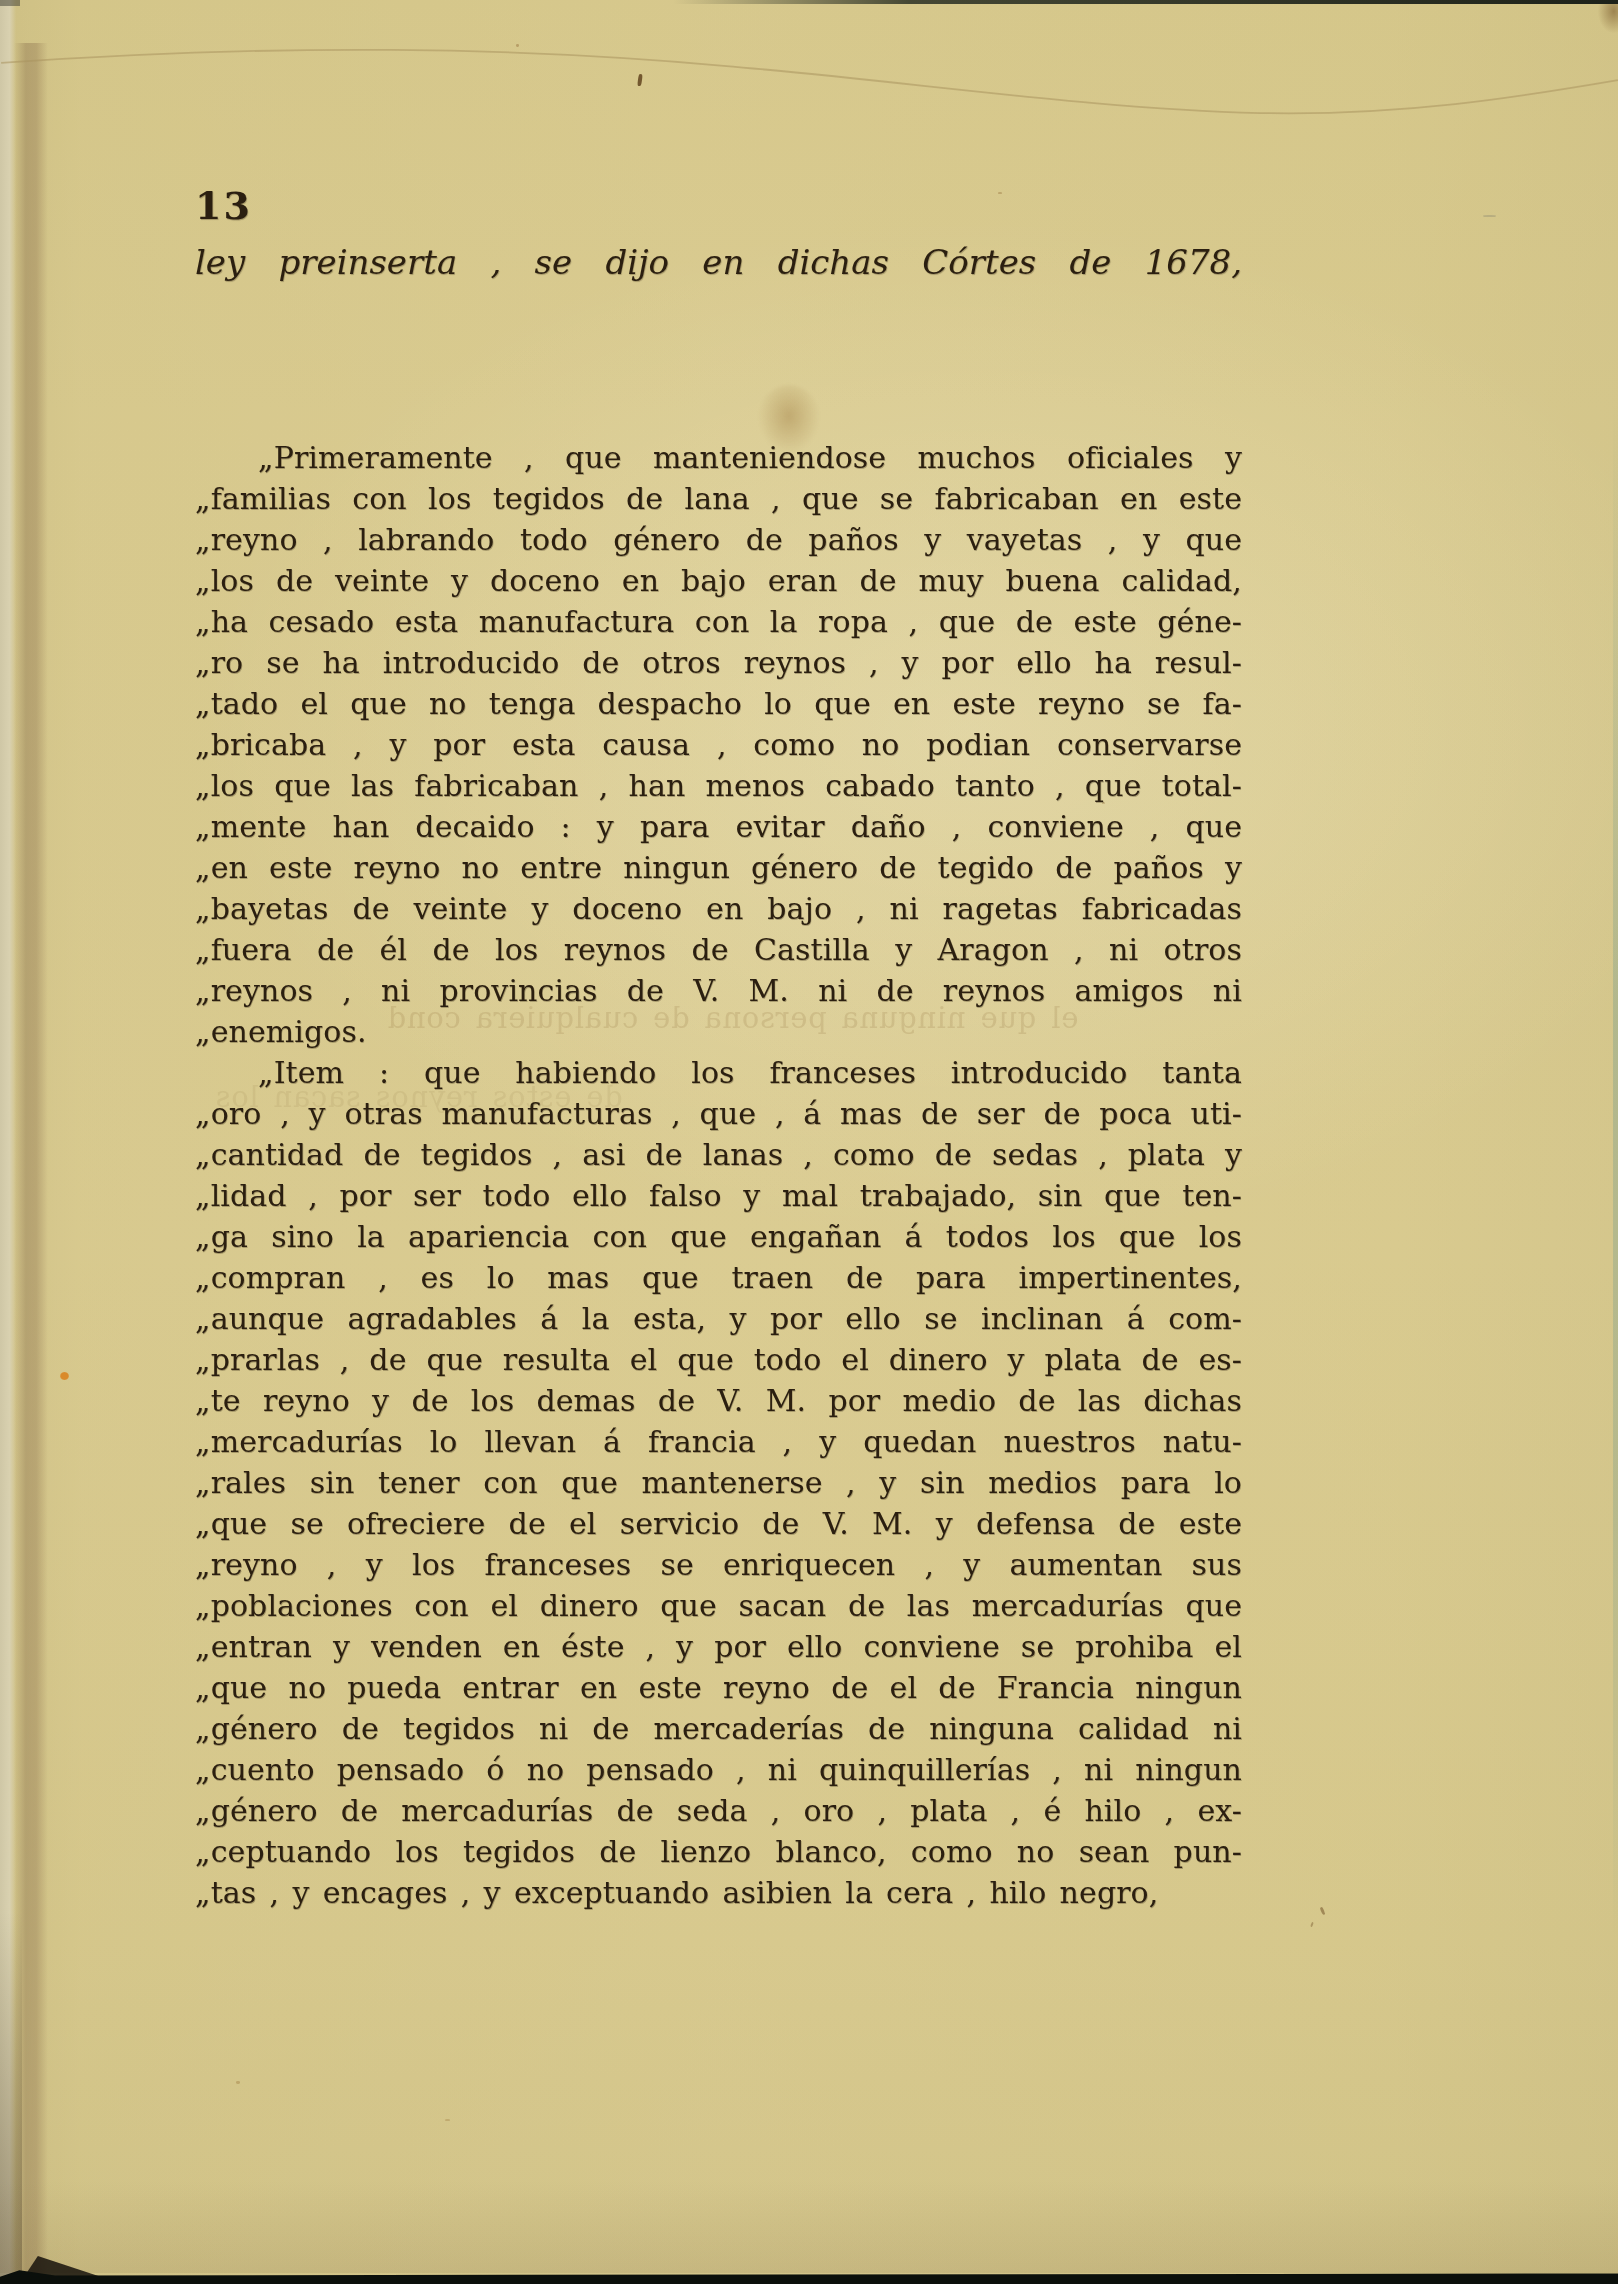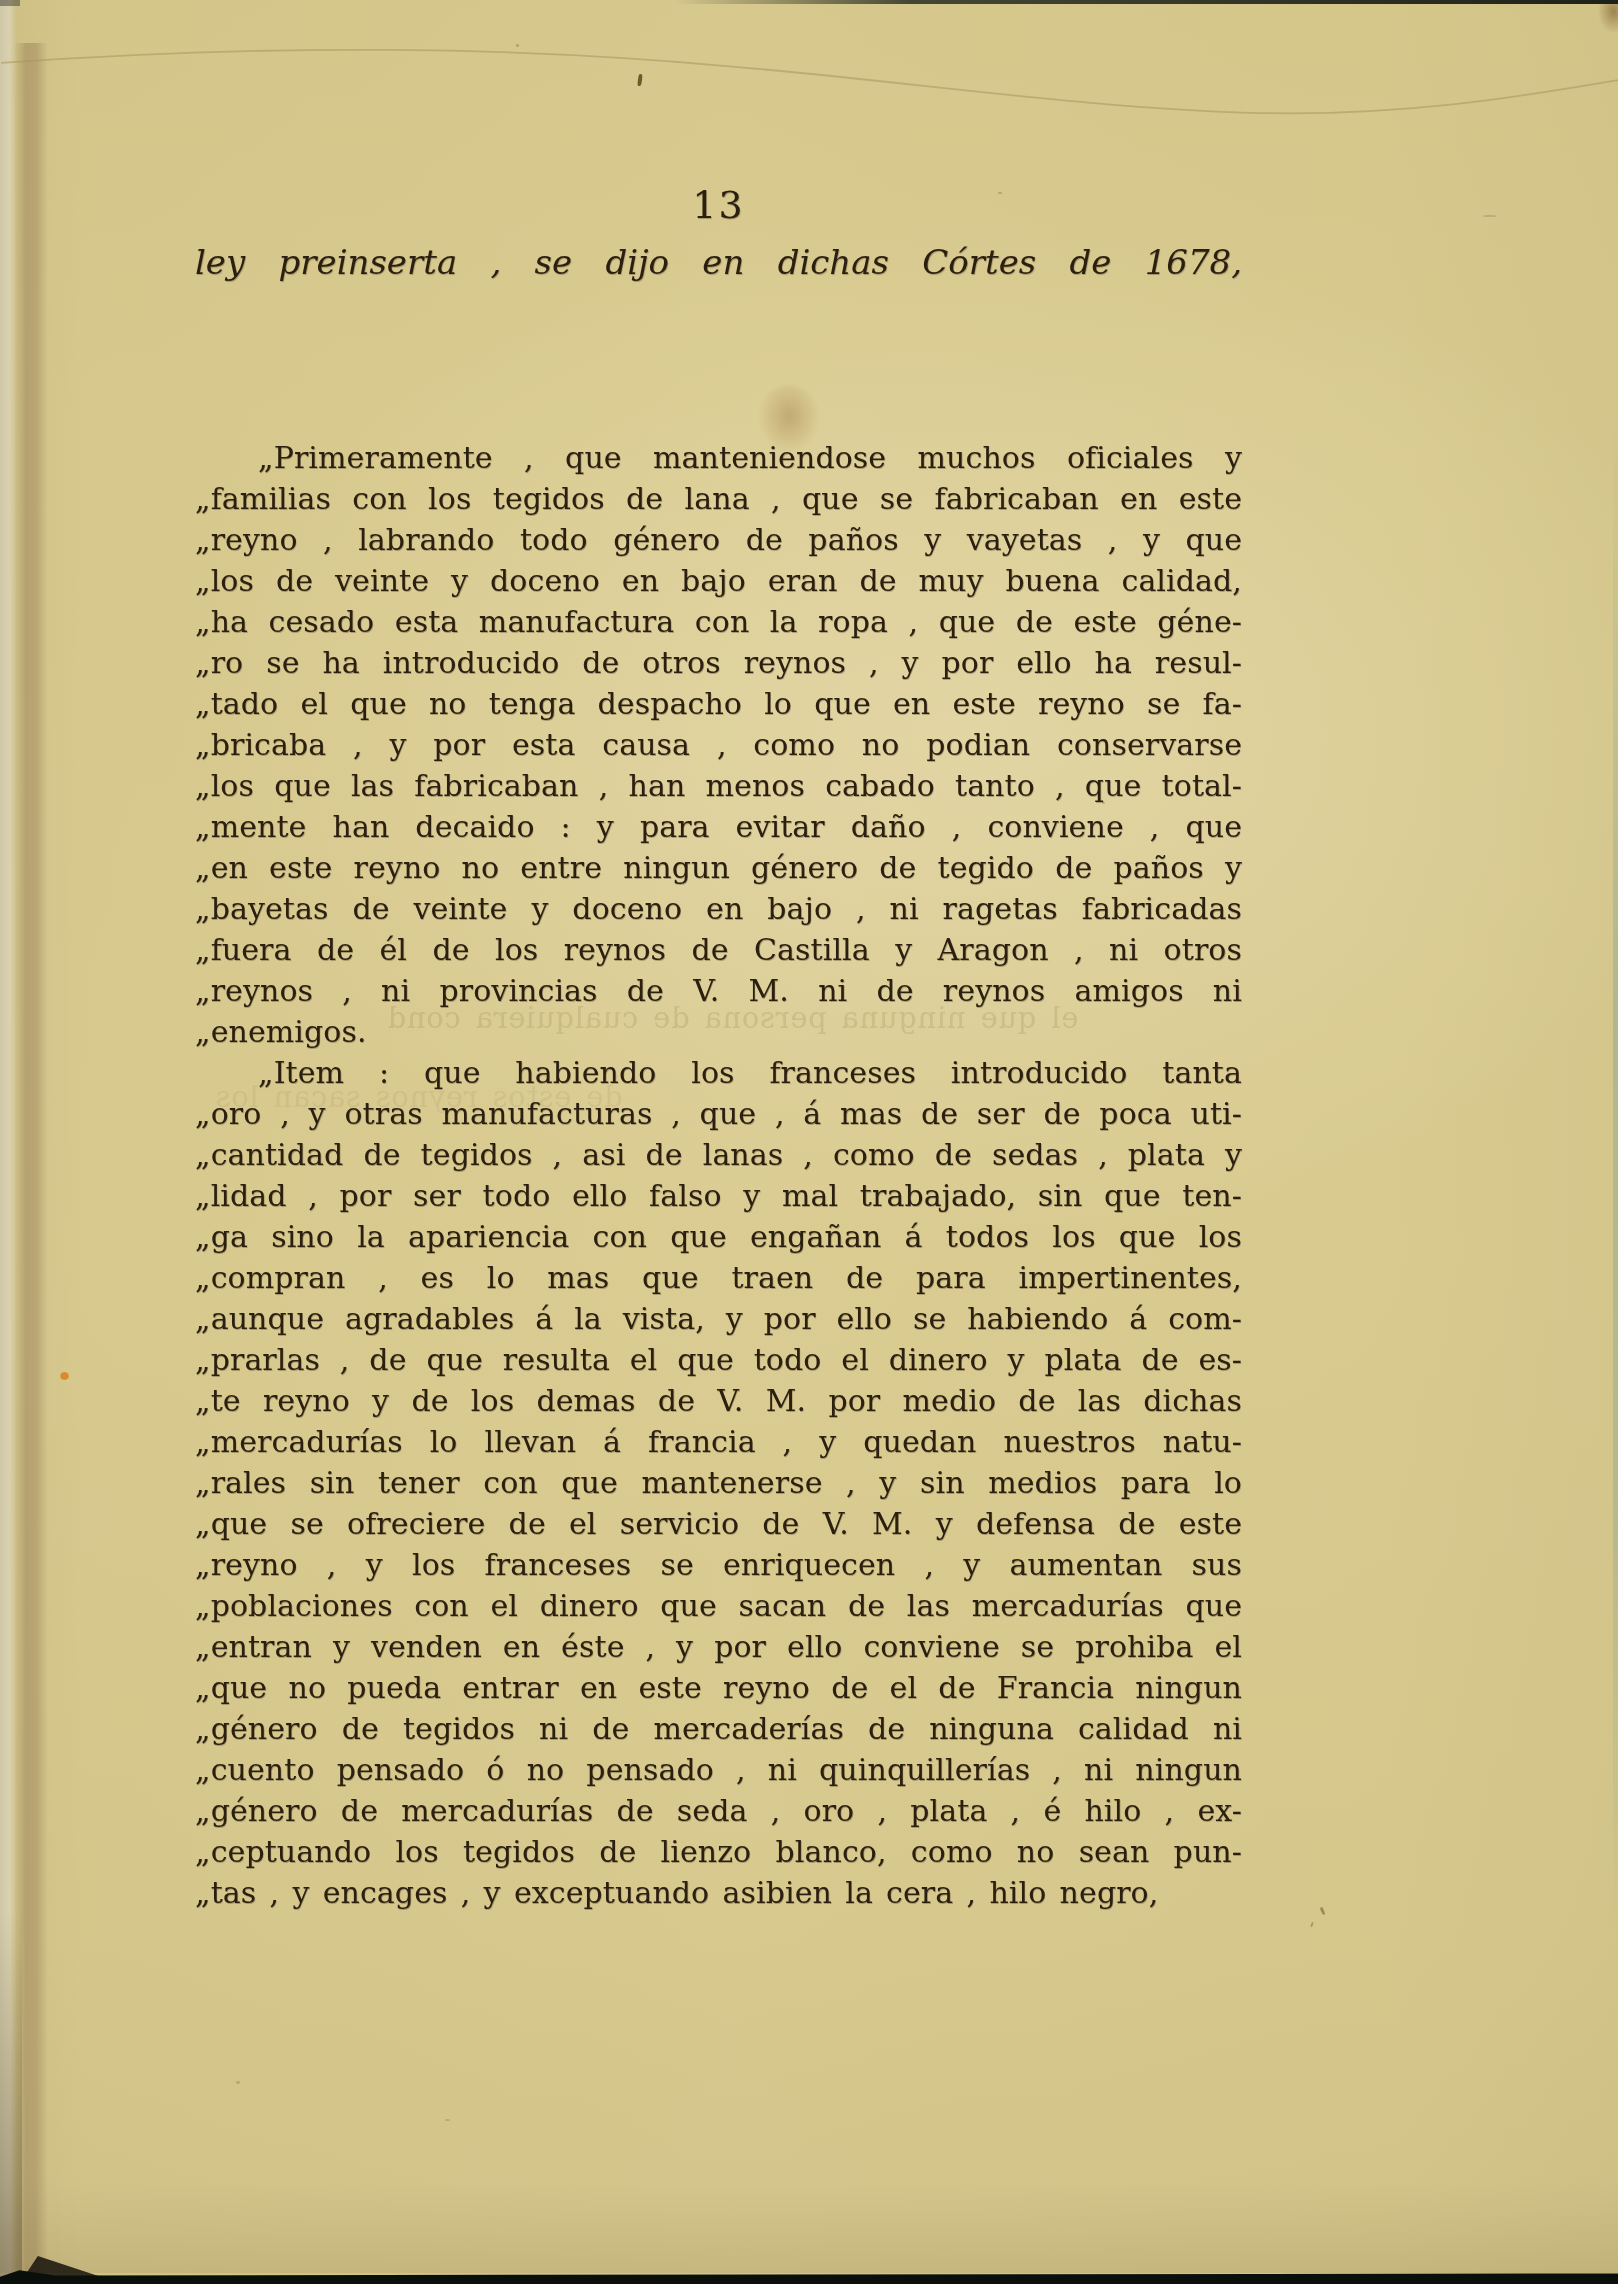--- a/index.html
+++ b/index.html
@@ -41,22 +41,22 @@
   .smudge{position:absolute;left:758px;top:385px;width:62px;height:69px;border-radius:50%;
     background:radial-gradient(ellipse at 50% 45%,rgba(141,100,40,0.34),rgba(141,100,40,0) 70%);filter:blur(1.4px);}
   .speck{position:absolute;border-radius:40%;}
   .foxing-dot{position:absolute;left:60px;top:1372px;width:9.3px;height:7.9px;border-radius:50%;
     background:radial-gradient(circle,#d98a2b 0 55%,rgba(217,138,43,0) 100%);}
   .ghost{position:absolute;transform:scaleX(-1);font-size:29px;white-space:nowrap;
     color:rgba(128,94,46,0.16);filter:blur(0.7px);letter-spacing:0.7px;word-spacing:4.3px;}
   .ghost2{color:rgba(128,94,46,0.10);}
   
   .textcol{position:absolute;left:195px;width:1047px;}
-  .pagenum{top:183px;text-align:center;font-size:38px;letter-spacing:2.1px;
-    text-shadow:0.7px 1px 0.7px rgba(50,35,18,0.30);}
+  .pagenum{top:183px;font-size:38px;letter-spacing:2.1px;
+    text-shadow:0.7px 1px 0.7px rgba(50,35,18,0.30);font-weight:bold;}
   .intro{top:232px;font-size:34px;line-height:60px;
     text-shadow:0.7px 1px 0.7px rgba(50,35,18,0.30);word-spacing:0.14em;}
   .intro .line{ text-align:justify; text-align-last:justify;font-style:italic;}
   .bodytext{top:413px;font-size:30px;line-height:41px;
     text-shadow:0.6px 0.9px 0.6px rgba(50,35,18,0.30);word-spacing:0.12em;letter-spacing:0.1px;margin-top:24px;}
   .line{white-space:normal;}
   .line.just{text-align:justify;text-align-last:justify;}
   .line.rag{text-align:left;}
   .line.indent{padding-left:63px;}
 </style>
@@ -117,21 +117,21 @@
       <div class="line just">„bayetas de veinte y doceno en bajo , ni ragetas fabricadas</div>
       <div class="line just">„fuera de él de los reynos de Castilla y Aragon , ni otros</div>
       <div class="line just">„reynos , ni provincias de V. M. ni de reynos amigos ni</div>
       <div class="line rag">„enemigos.</div>
       <div class="line just indent">„Item : que habiendo los franceses introducido tanta</div>
       <div class="line just">„oro , y otras manufacturas , que , á mas de ser de poca uti-</div>
       <div class="line just">„cantidad de tegidos , asi de lanas , como de sedas , plata y</div>
       <div class="line just">„lidad , por ser todo ello falso y mal trabajado, sin que ten-</div>
       <div class="line just">„ga sino la apariencia con que engañan á todos los que los</div>
       <div class="line just">„compran , es lo mas que traen de para impertinentes,</div>
-      <div class="line just">„aunque agradables á la vista, y por ello se habiendo á com-</div>
+      <div class="line just">„aunque agradables á la esta, y por ello se inclinan á com-</div>
       <div class="line just">„prarlas , de que resulta el que todo el dinero y plata de es-</div>
       <div class="line just">„te reyno y de los demas de V. M. por medio de las dichas</div>
       <div class="line just">„mercadurías lo llevan á francia , y quedan nuestros natu-</div>
       <div class="line just">„rales sin tener con que mantenerse , y sin medios para lo</div>
       <div class="line just">„que se ofreciere de el servicio de V. M. y defensa de este</div>
       <div class="line just">„reyno , y los franceses se enriquecen , y aumentan sus</div>
       <div class="line just">„poblaciones con el dinero que sacan de las mercadurías que</div>
       <div class="line just">„entran y venden en éste , y por ello conviene se prohiba el</div>
       <div class="line just">„que no pueda entrar en este reyno de el de Francia ningun</div>
       <div class="line just">„género de tegidos ni de mercaderías de ninguna calidad ni</div>

